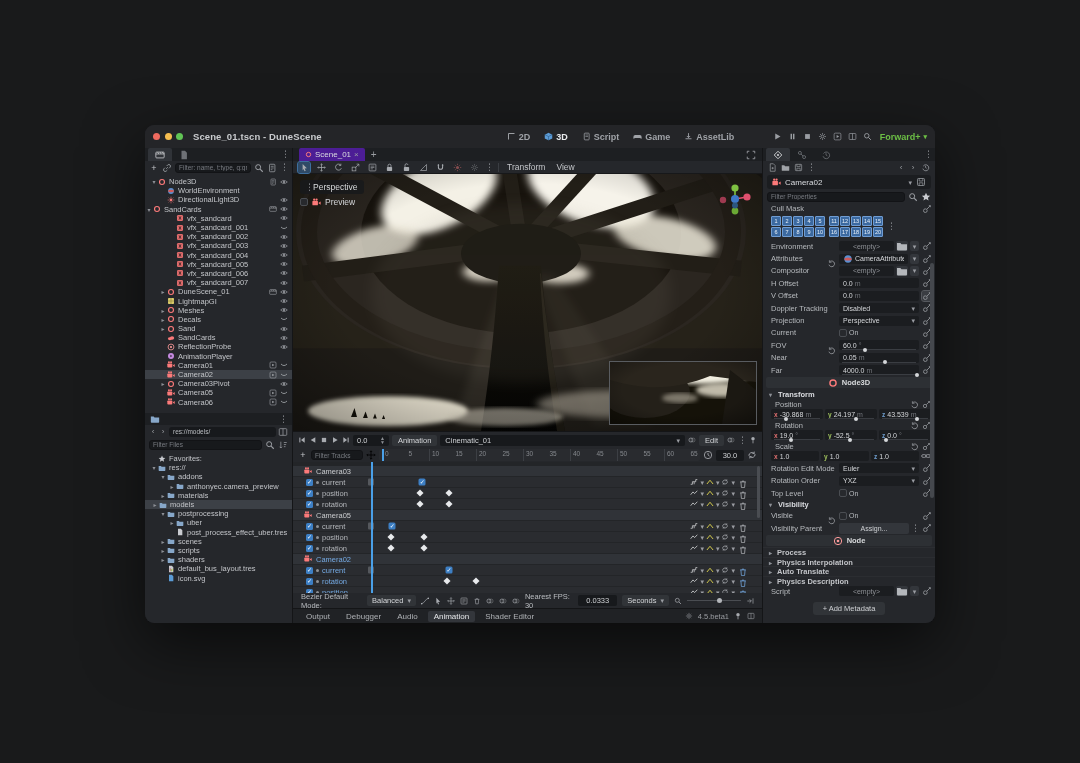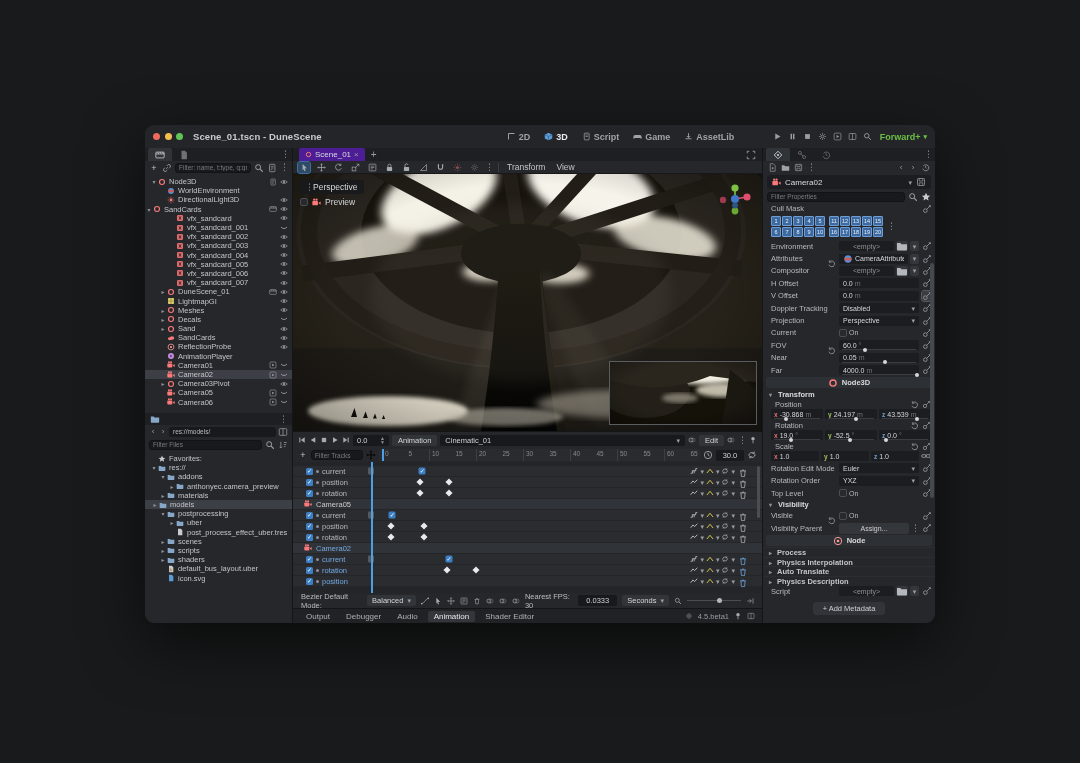--- a/index.html
+++ b/index.html
@@ -936,21 +936,21 @@
           <div class="trow " style="padding-left:14px">
       <span class="arrow"></span>
       <span class="ic ">
               <svg viewBox="0 0 12 12" fill="none">
                 <path d="M3 1h4.2L9.5 3.4V11H3z" fill="#c9cbd0"></path>
                 <path d="M4.2 5h1.2v4.5H4.2z" fill="#d05a5a"></path>
                 <path d="M5.9 6.2h1.2v3.3H5.9z" fill="#6cbf45"></path>
                 <path d="M7.6 5.6h1.2v3.9H7.6z" fill="#d8c96a"></path>
               </svg>
             </span>
-      <span class="lbl">default_bus_layout.uber</span>
+      <span class="lbl">default_bus_layout.tres</span>
       <span class="badges"></span>
           </div>
           <div class="trow " style="padding-left:14px">
       <span class="arrow"></span>
       <span class="ic ">
               <svg viewBox="0 0 12 12" fill="none">
                 <path d="M3 1h4.2L9.5 3.4V11H3z" fill="#5b9bd5"></path>
               </svg>
             </span>
       <span class="lbl">icon.svg</span>
@@ -1270,20 +1270,31 @@
               <span>30.0</span>
             </div>
           <span class="ic" id="ic-loop">
               <svg viewBox="0 0 12 12" fill="none">
                 <path d="M2.3 7a3.8 3.8 0 0 1 6.4-3M9.7 5a3.8 3.8 0 0 1-6.4 3" stroke="#a8abb0" stroke-width="1.1"></path>
                 <path d="M8.7 1.8v2.4H6.3M3.3 10.2V7.8h2.4" stroke="#a8abb0" stroke-width=".9"></path>
               </svg>
             </span>
         </div>
         <div class="tracks" id="anim-tracks">
+            <div class="grow ">
+            <span class="ic c-salmon">
+                <svg viewBox="0 0 12 12" fill="none">
+                  <rect x="0.5" y="3.8" width="7.4" height="6" rx="1.2" fill="currentColor"></rect>
+                  <path d="M8.4 6.8 11.5 4.6v4.4z" fill="currentColor"></path>
+                  <circle cx="2.9" cy="2" r="1.5" fill="currentColor"></circle>
+                  <circle cx="6.1" cy="2" r="1.5" fill="currentColor"></circle>
+                </svg>
+              </span>
+            <span>Camera03</span>
+            </div>
             <div class="krow ">
         <span class="kcb">✓</span>
         <span class="bullet"></span>
         <span>current</span>
         <span class="key box" style="left:78px"></span>
               <span class="key check" style="left:129.23000000000002px">✓</span>
         <span class="trk-icons">
           <span class="ic c-white">
                   <svg viewBox="0 0 12 12" fill="none">
                     <path d="M1 9.4h2.6V5.6H6.2V9.4M6.2 5.6h2.4V2.4H11" stroke="currentColor" stroke-width="1.1"></path>

